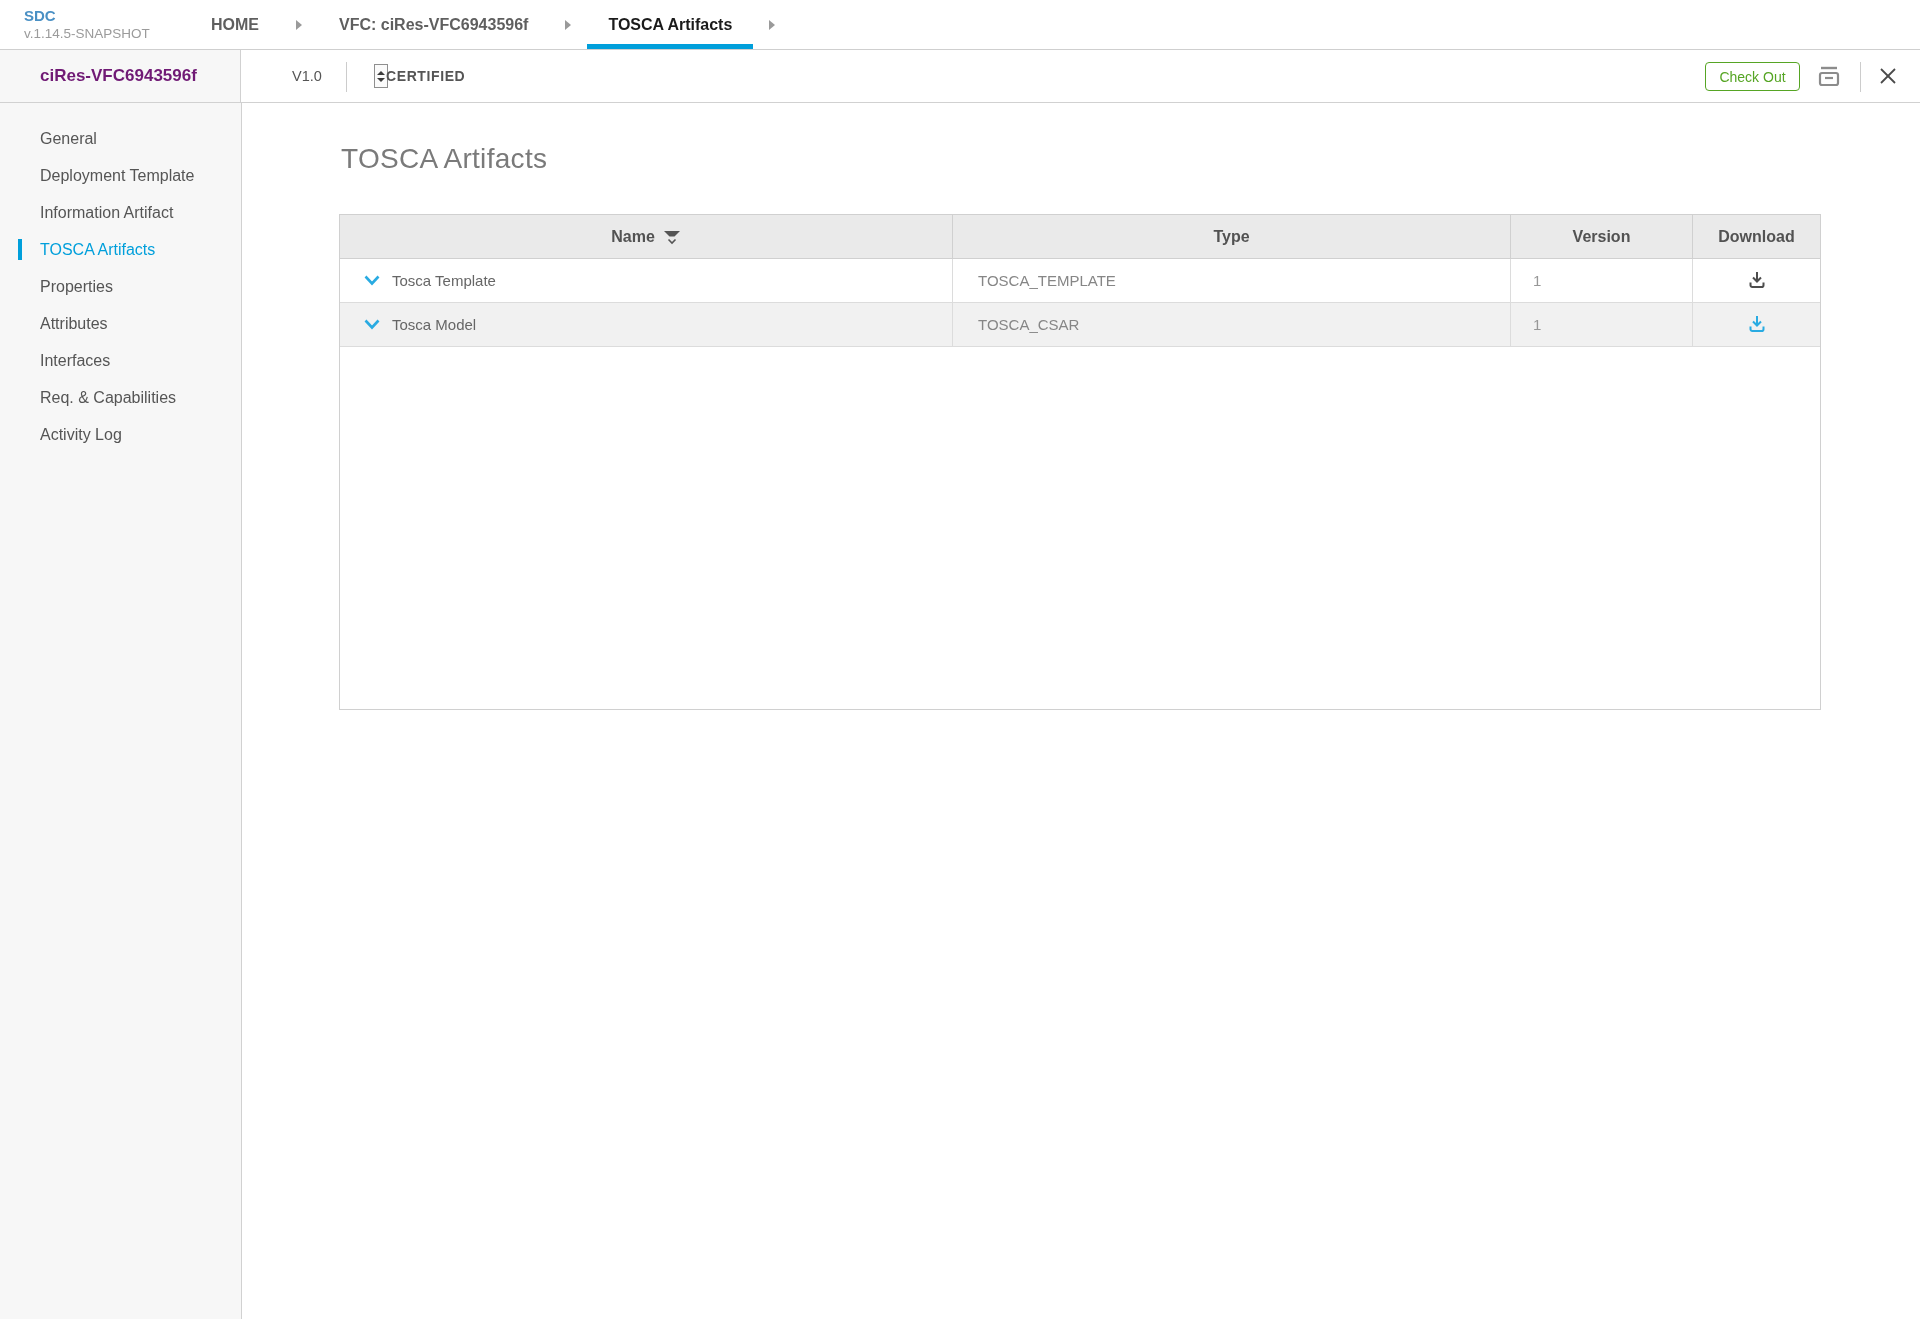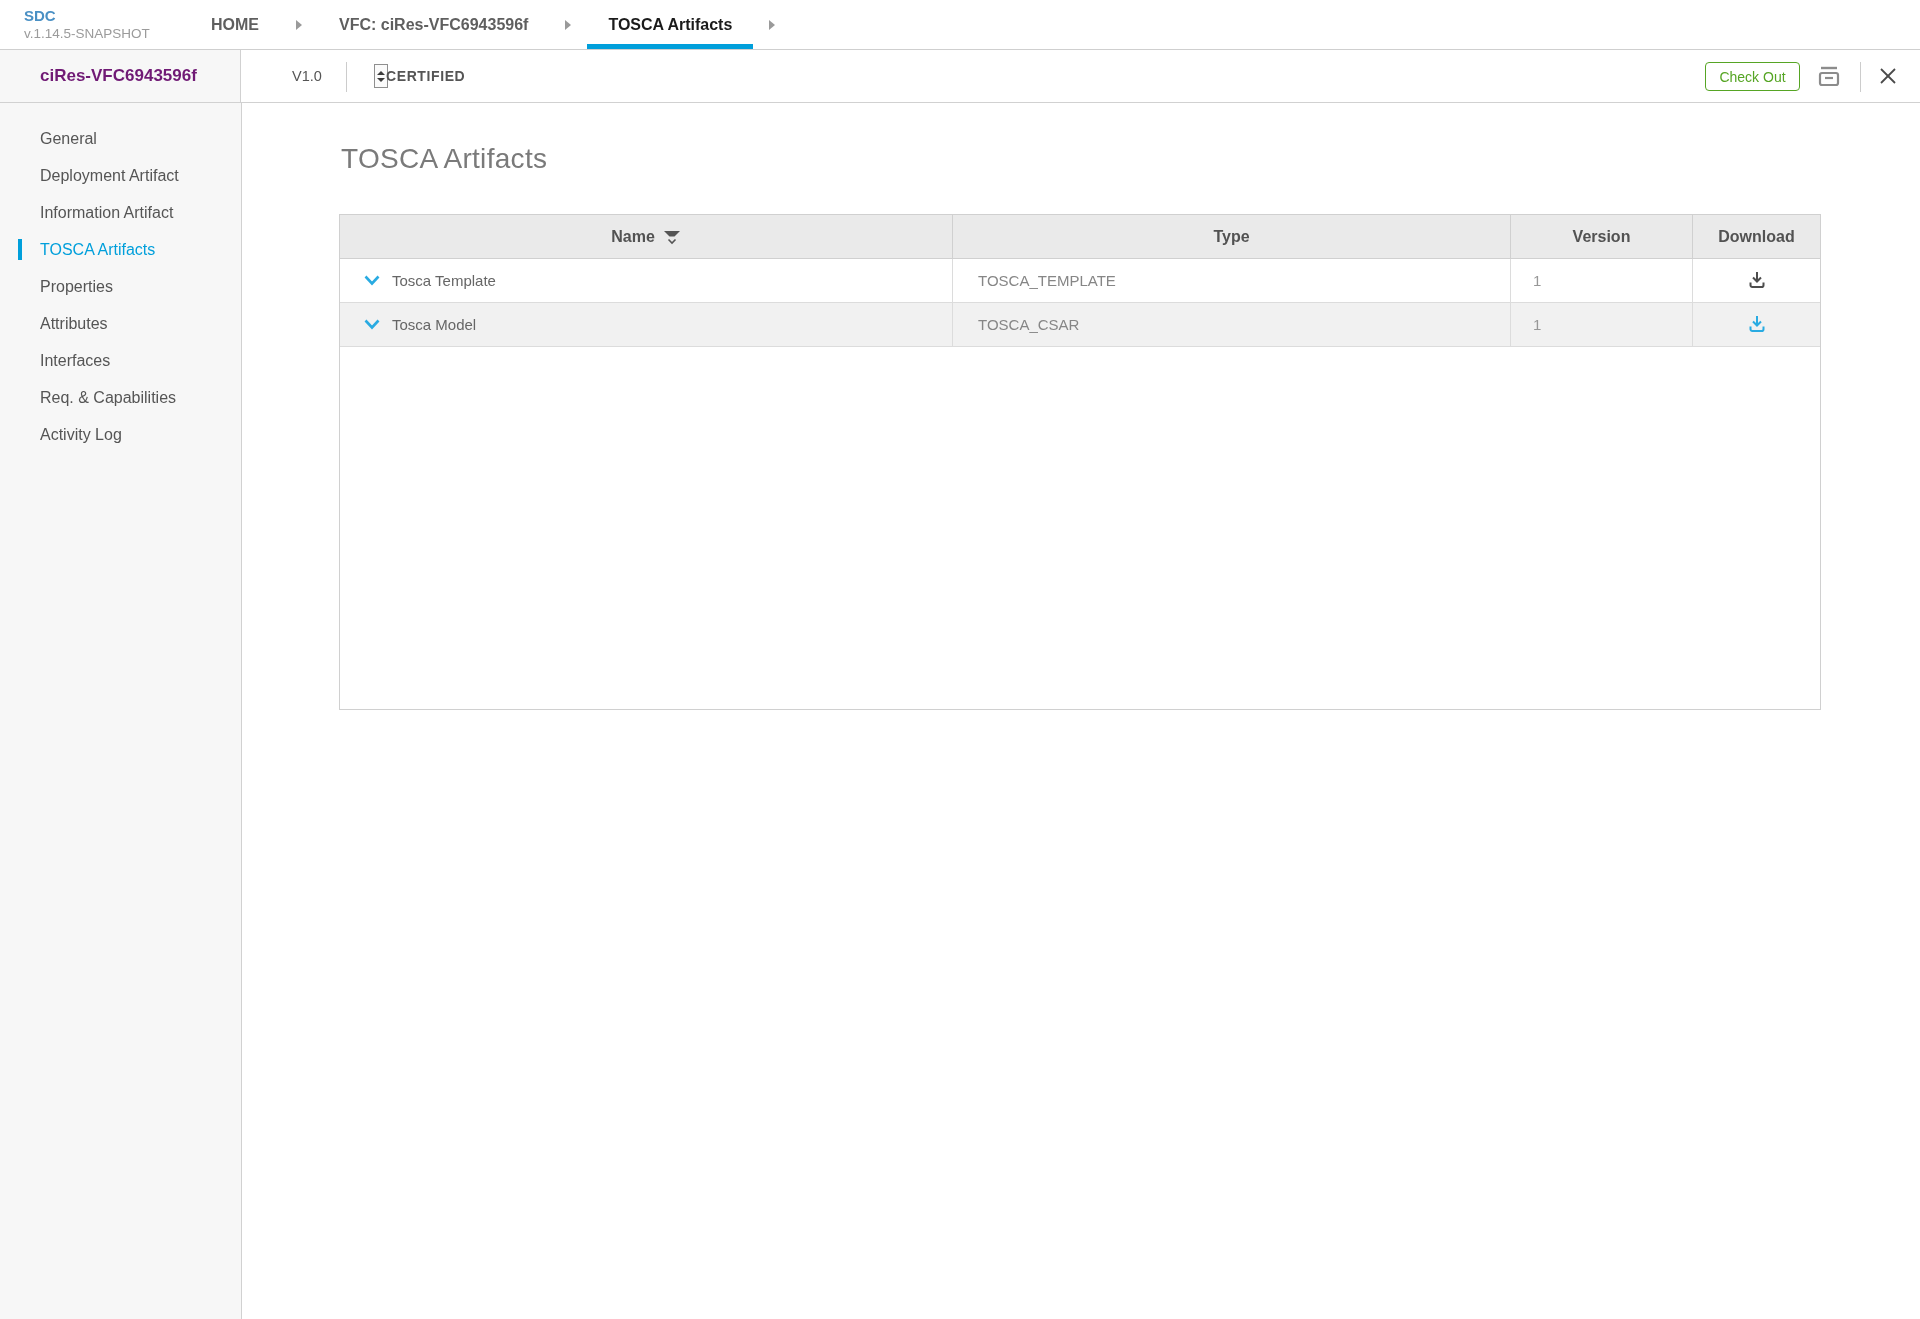--- a/index.html
+++ b/index.html
@@ -160,21 +160,21 @@
       <line x1="3" y1="3" x2="17" y2="17" stroke="#4a4a4a" stroke-width="1.8"></line>
       <line x1="17" y1="3" x2="3" y2="17" stroke="#4a4a4a" stroke-width="1.8"></line>
     </svg>
   </button>
 </section>
 
 <div class="page-body">
 
   <aside class="sidebar">
     <div class="side-item"><span class="active-bar"></span><span>General</span></div>
-    <div class="side-item"><span class="active-bar"></span><span>Deployment Artifact</span></div>
+    <div class="side-item"><span class="active-bar"></span><span>Deployment Template</span></div>
     <div class="side-item"><span class="active-bar"></span><span>Information Artifact</span></div>
     <div class="side-item active"><span class="active-bar"></span><span>TOSCA Artifacts</span></div>
     <div class="side-item"><span class="active-bar"></span><span>Properties</span></div>
     <div class="side-item"><span class="active-bar"></span><span>Attributes</span></div>
     <div class="side-item"><span class="active-bar"></span><span>Interfaces</span></div>
     <div class="side-item"><span class="active-bar"></span><span>Req. &amp; Capabilities</span></div>
     <div class="side-item"><span class="active-bar"></span><span>Activity Log</span></div>
   </aside>
 
   <main class="main">

